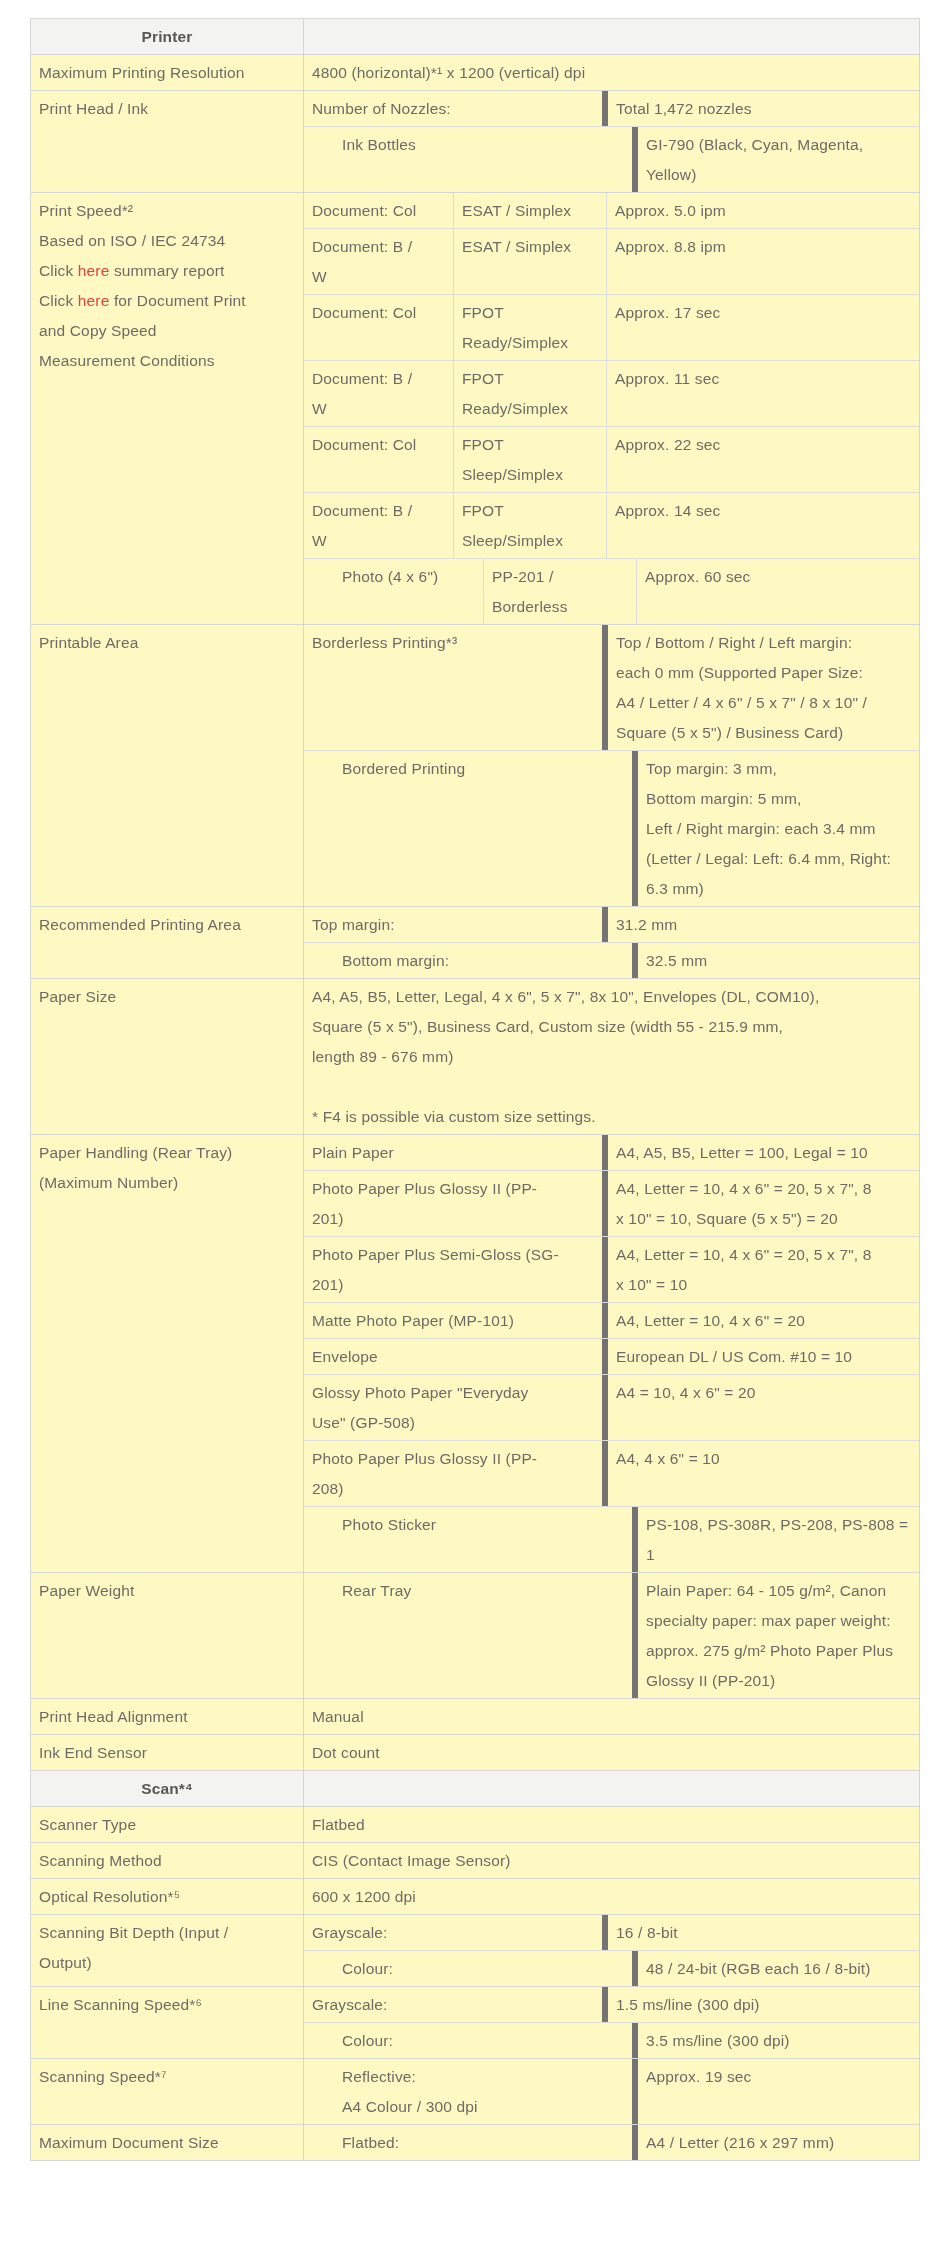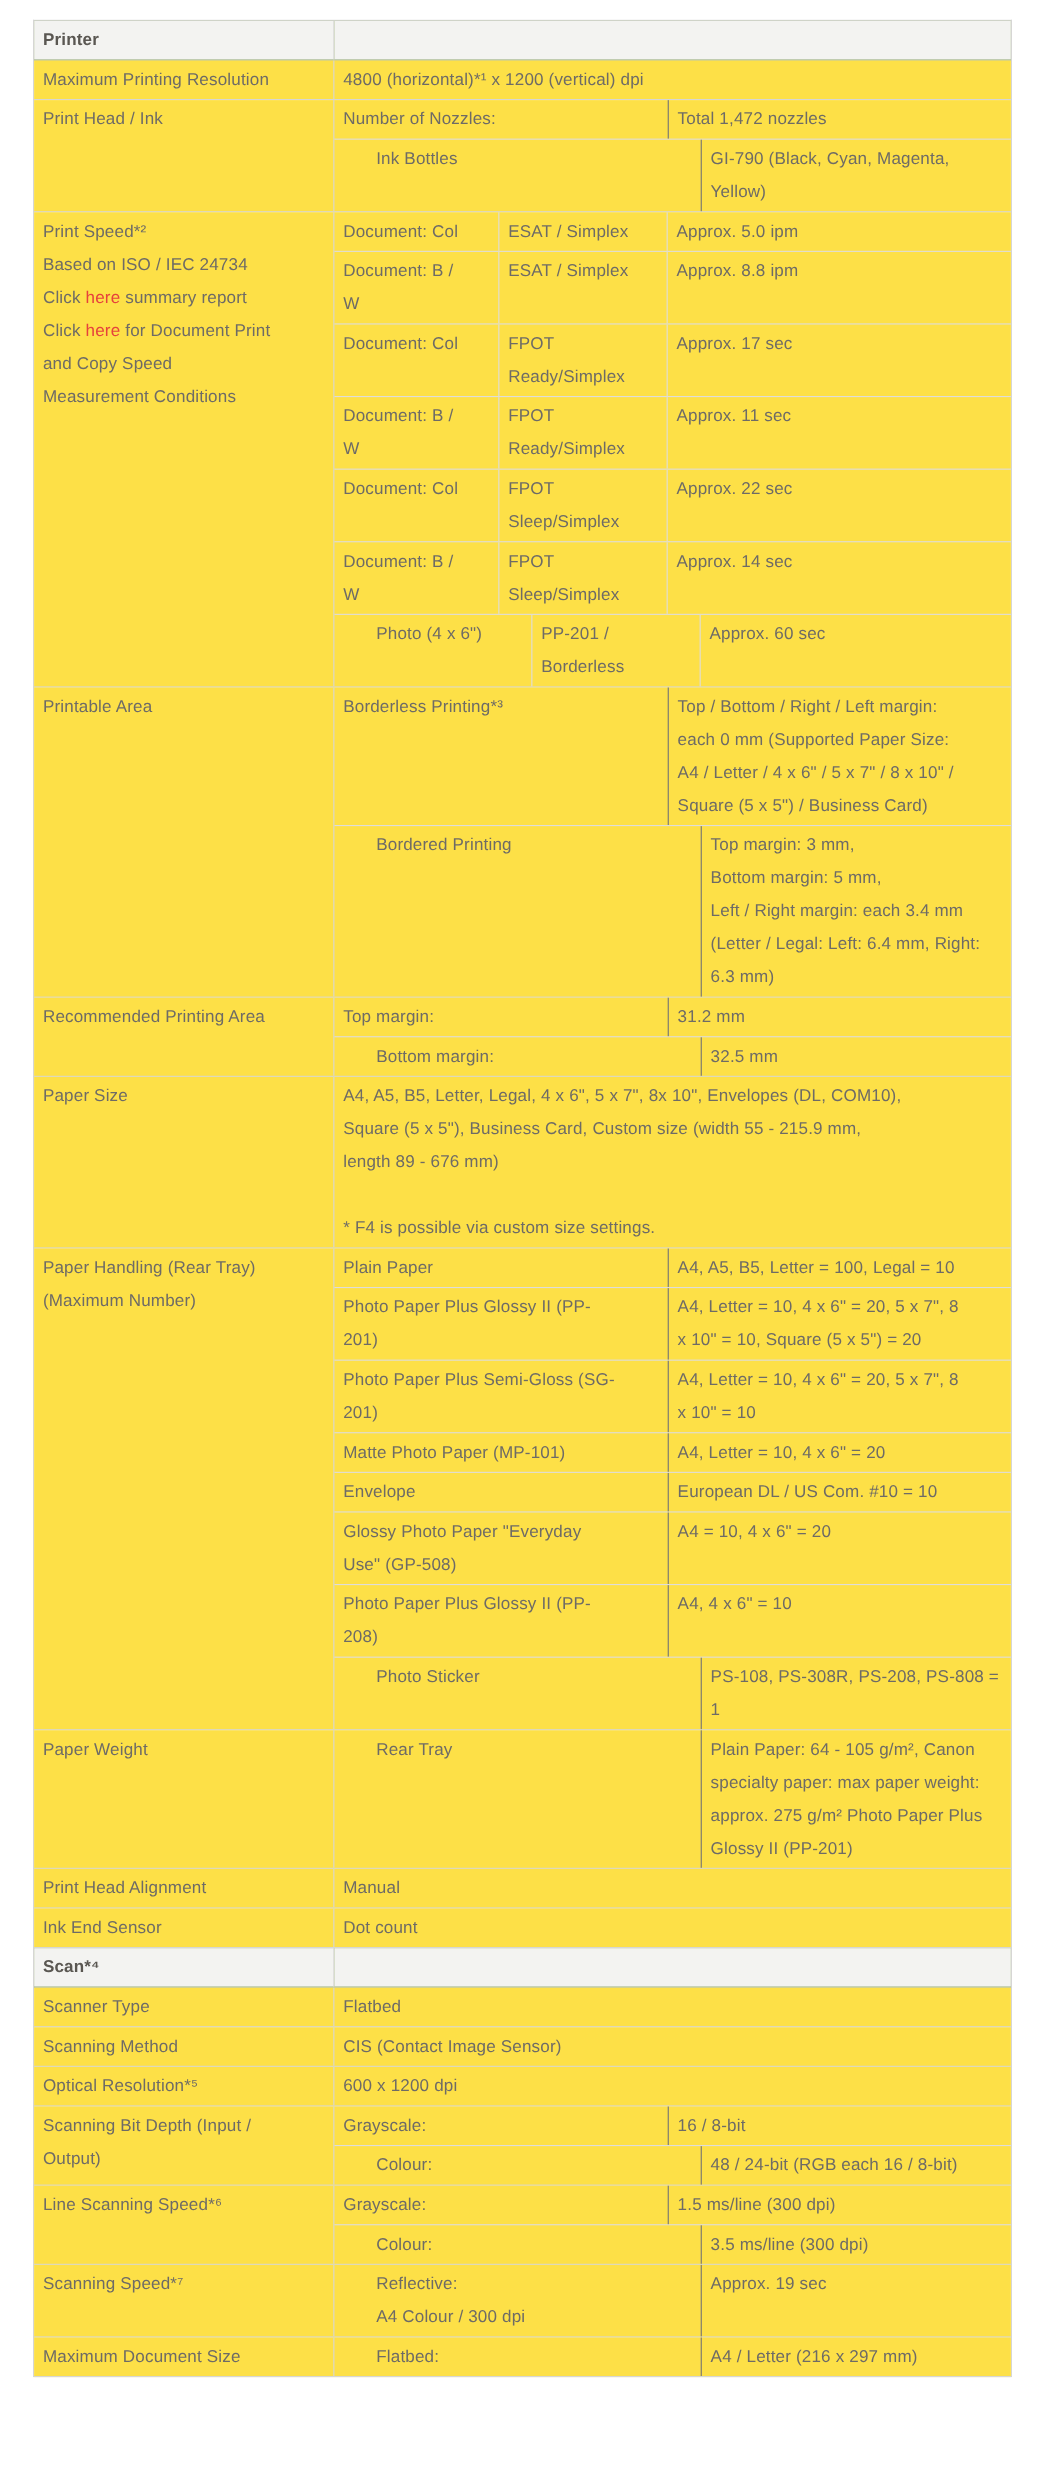--- a/index.html
+++ b/index.html
@@ -7,36 +7,36 @@
   body {
     width: 950px; height: 2255px; overflow: hidden; position: relative;
     font-family: "Liberation Sans", "DejaVu Sans", sans-serif;
     font-size: 15.5px; color: #6e6b66; letter-spacing: 0.15px;
   }
   .spec-table {
     position: absolute; left: 30px; top: 18px; width: 890px;
     border-top: 1px solid #d6d6d4; border-left: 1px solid #d6d6d4; border-right: 1px solid #d6d6d4;
     background: #fdfdfc;
   }
-  .row { display: flex; border-bottom: 1px solid #d6d6d4; background: #fde047; }
-  .kind-section { background: #4d7c0f; }
+  .row { display: flex; border-bottom: 1px solid #d6d6d4; background: #fef9c3; }
+  .kind-section { background: #6d28d9; text-align: center; }
   .kind-section .cell { background: #f3f3f1; }
   .kind-section .label { font-weight: 700; color: #5a5752; }
   .label {
     flex: 0 0 273px; width: 273px; border-right: 1px solid #d6d6d4;
     padding: 2.5px 8px;
   }
   .content { flex: 1; min-width: 0; display: flex; flex-direction: column; }
   .kind-value .content { padding: 2.5px 8px; }
   .srow { display: flex; border-bottom: 1px solid #dedddb; flex: 1; }
   .srow:last-child { border-bottom: 0; margin-left: 30px; }
   .sc { padding: 2.5px 8px; }
   .sc.w1 { flex: 0 0 150px; width: 150px; border-right: 1px solid #dedddb; }
   .sc.w2 { flex: 0 0 153px; width: 153px; border-right: 1px solid #dedddb; }
-  .sc.wA { flex: 0 0 304px; width: 304px; border-right: 1px solid #737373; }
+  .sc.wA { flex: 0 0 304px; width: 304px; border-right: 6px solid #737373; }
   .sc.wLast { flex: 1; min-width: 0; }
   .line { line-height: 30px; min-height: 30px; }
   .link { color: #e6413c; cursor: pointer; margin-top: 12px; }
 </style>
 </head>
 <body>
 
 <div class="spec-table">
     <div class="row kind-section">
       <div class="cell label">

